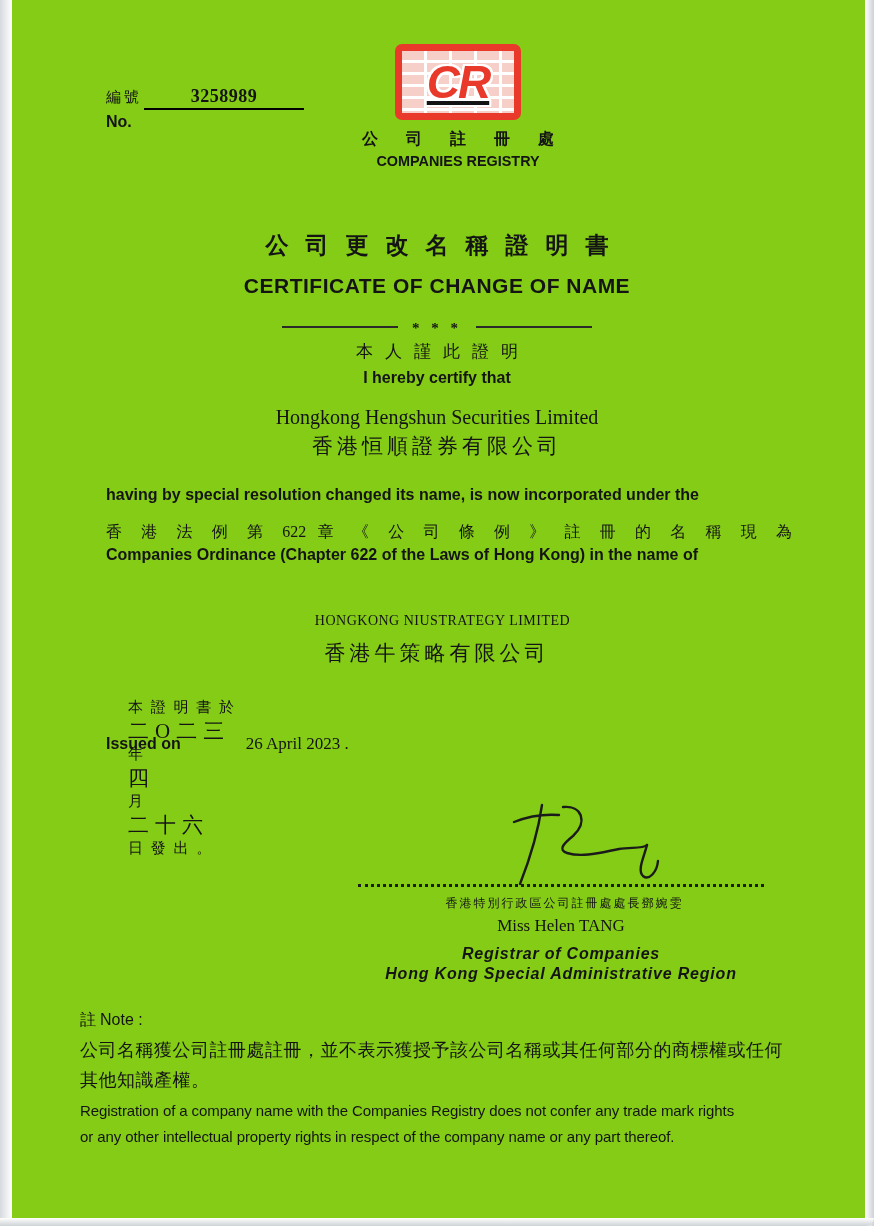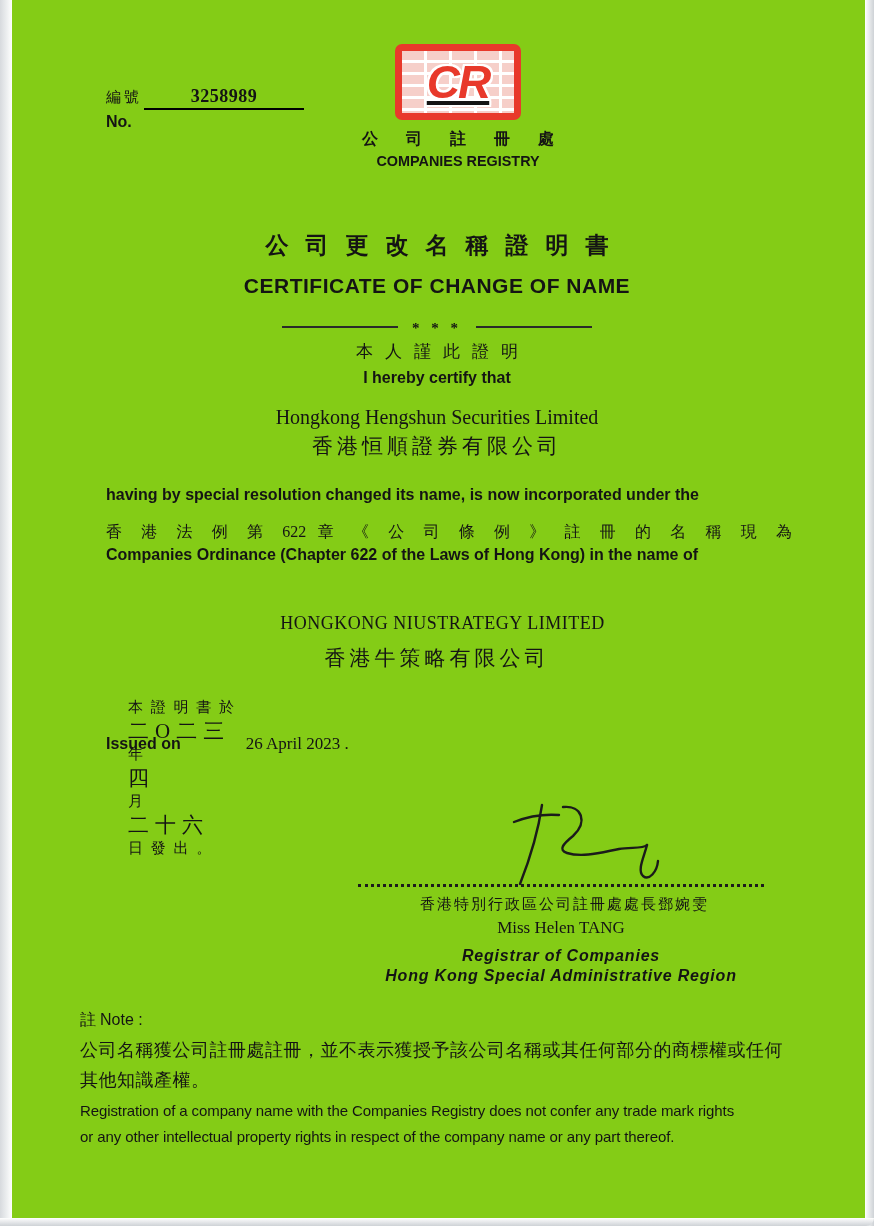--- a/index.html
+++ b/index.html
@@ -68,21 +68,21 @@
   .certify{position:absolute;left:0;right:0;top:340px;text-align:center;}
   .certify-zh{font-size:17px;letter-spacing:12px;padding-left:12px;white-space:nowrap;}
   .certify-en{font-family:"Liberation Sans",sans-serif;font-weight:bold;
     font-size:16px;margin-top:6px;}
 
   
   .old-name{position:absolute;left:0;right:0;top:406px;text-align:center;}
   .name-en{font-size:20px;}
   .name-zh{font-size:21px;letter-spacing:4px;margin-top:3px;}
   .new-name{position:absolute;left:0;right:0;top:613px;text-align:center;}
-  .new-name .name-en{font-size:18px;letter-spacing:.5px;padding-left:11px;}
+  .new-name .name-en{font-size:14px;letter-spacing:.5px;padding-left:11px;}
   .new-name .name-zh{font-size:21px;letter-spacing:4px;margin-top:10px;}
 
   
   .body-paras{position:absolute;left:106px;top:483px;width:686px;}
   .clause-zh{font-size:16px;text-align:justify;text-align-last:justify;
     white-space:normal;}
   .clause-en{font-family:"Liberation Sans",sans-serif;font-weight:bold;
     font-size:16px;margin-top:3px;white-space:nowrap;}
   .clause-gap{height:18px;}
 
@@ -97,21 +97,21 @@
     align-items:baseline;gap:41px;}
   .issued-label{font-family:"Liberation Sans",sans-serif;font-weight:bold;
     font-size:16px;}
   .issued-date{font-size:17px;margin-left:24px;}
 
   
   .sig-block{position:absolute;left:358px;top:800px;width:406px;
     display:flex;flex-direction:column;align-items:center;}
   .sig-svg{display:block;margin-bottom:-4px;}
   .sig-dots{width:100%;border-bottom:3px dotted #1c1c1c;}
-  .sig-title-zh{font-size:15px;letter-spacing:2px;margin-top:8px;white-space:nowrap;margin-left:7px;}
+  .sig-title-zh{font-size:12px;letter-spacing:2px;margin-top:8px;white-space:nowrap;margin-left:7px;}
   .sig-name{font-size:17px;margin-top:4px;}
   .sig-role{font-family:"Liberation Sans",sans-serif;font-weight:bold;
     font-style:italic;font-size:16px;letter-spacing:.8px;}
   .sig-role1{margin-top:9px;}
   .sig-role2{margin-top:2px;}
 
   
   .note-block{position:absolute;left:80px;top:1010px;width:730px;}
   .note-label{font-size:16px;}
   .note-label .note-label-en{font-family:"Liberation Sans",sans-serif;}

